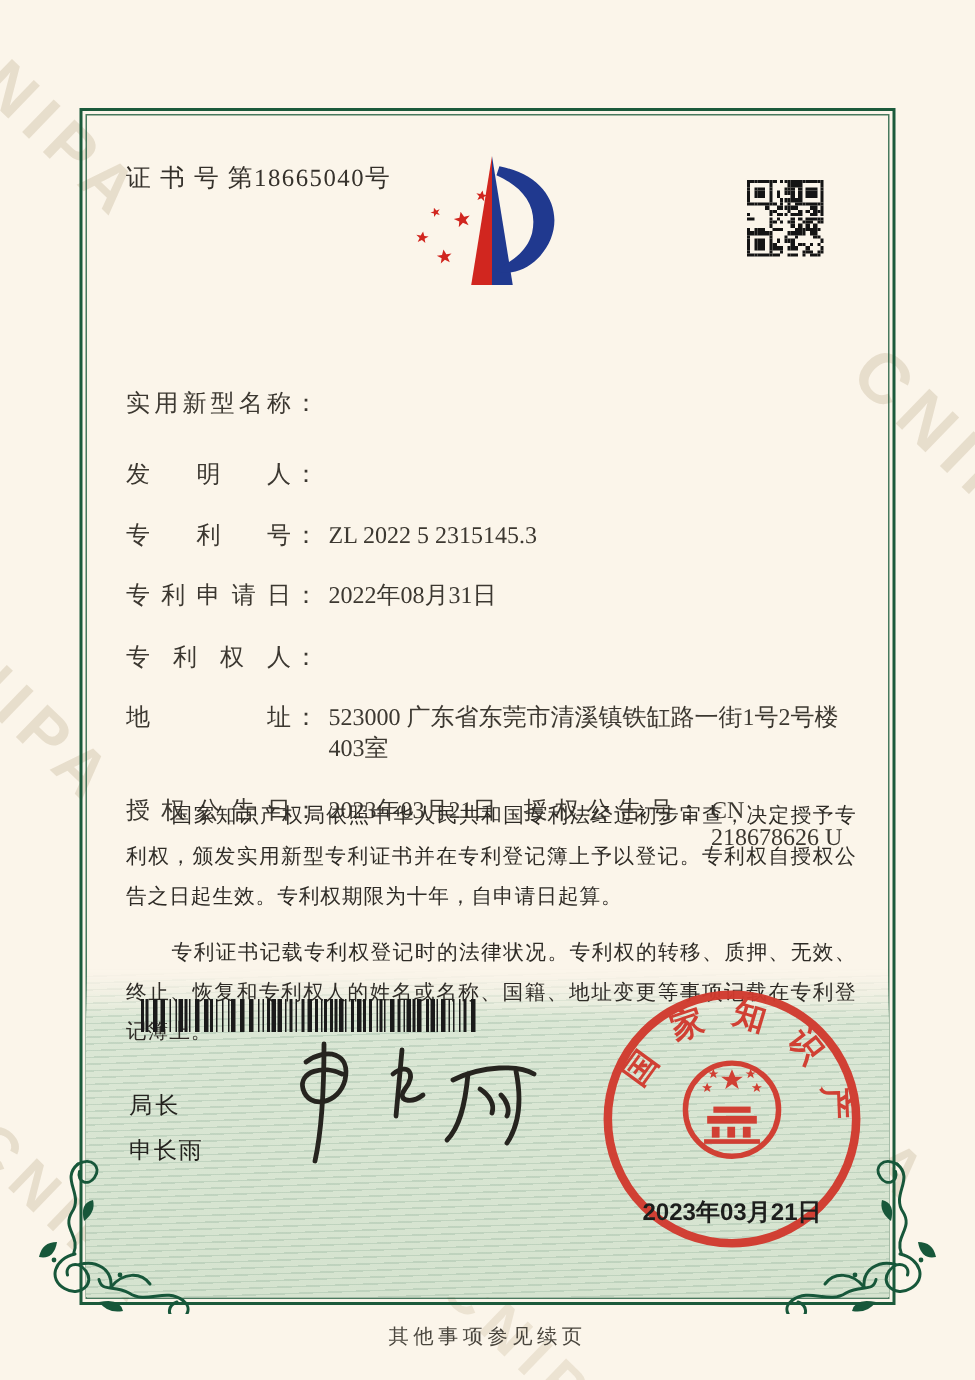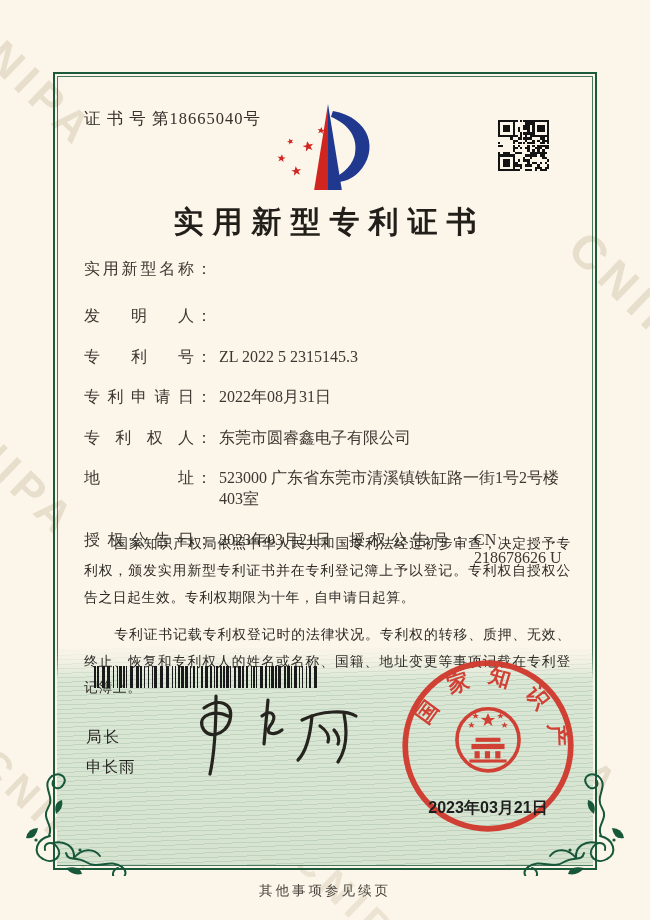--- a/index.html
+++ b/index.html
@@ -371,21 +371,20 @@
       <i style="left:19.6px;top:49px"></i>
       <i style="left:26.950000000000003px;top:49px"></i>
       <i style="left:29.400000000000002px;top:49px"></i>
       <i style="left:31.85px;top:49px"></i>
       <i style="left:36.75px;top:49px"></i>
       <i style="left:41.650000000000006px;top:49px"></i>
       <i style="left:44.1px;top:49px"></i>
       <i style="left:46.550000000000004px;top:49px"></i>
     </div>
 
-  <div class="title">实用新型专利证书</div>
 
   <div class="fields">
     <div class="frow first">
       <span class="flabel">实用新型名称</span>
         <span class="fsep">：</span>
     </div>
     <div class="frow">
       <span class="flabel">发明人</span>
         <span class="fsep">：</span>
     </div>
@@ -395,21 +394,20 @@
         <span class="fvalue">ZL 2022 5 2315145.3</span>
     </div>
     <div class="frow">
       <span class="flabel">专利申请日</span>
         <span class="fsep">：</span>
         <span class="fvalue">2022年08月31日</span>
     </div>
     <div class="frow">
       <span class="flabel">专利权人</span>
         <span class="fsep">：</span>
-        <span class="fvalue">东莞市圆睿鑫电子有限公司</span>
     </div>
     <div class="frow">
       <span class="flabel">地址</span>
         <span class="fsep">：</span>
         <span class="fvalue">523000 广东省东莞市清溪镇铁缸路一街1号2号楼403室</span>
     </div>
     <div class="frow">
       <span class="flabel">授权公告日</span>
         <span class="fsep">：</span>
         <span class="fvalue narrow">2023年03月21日</span>

